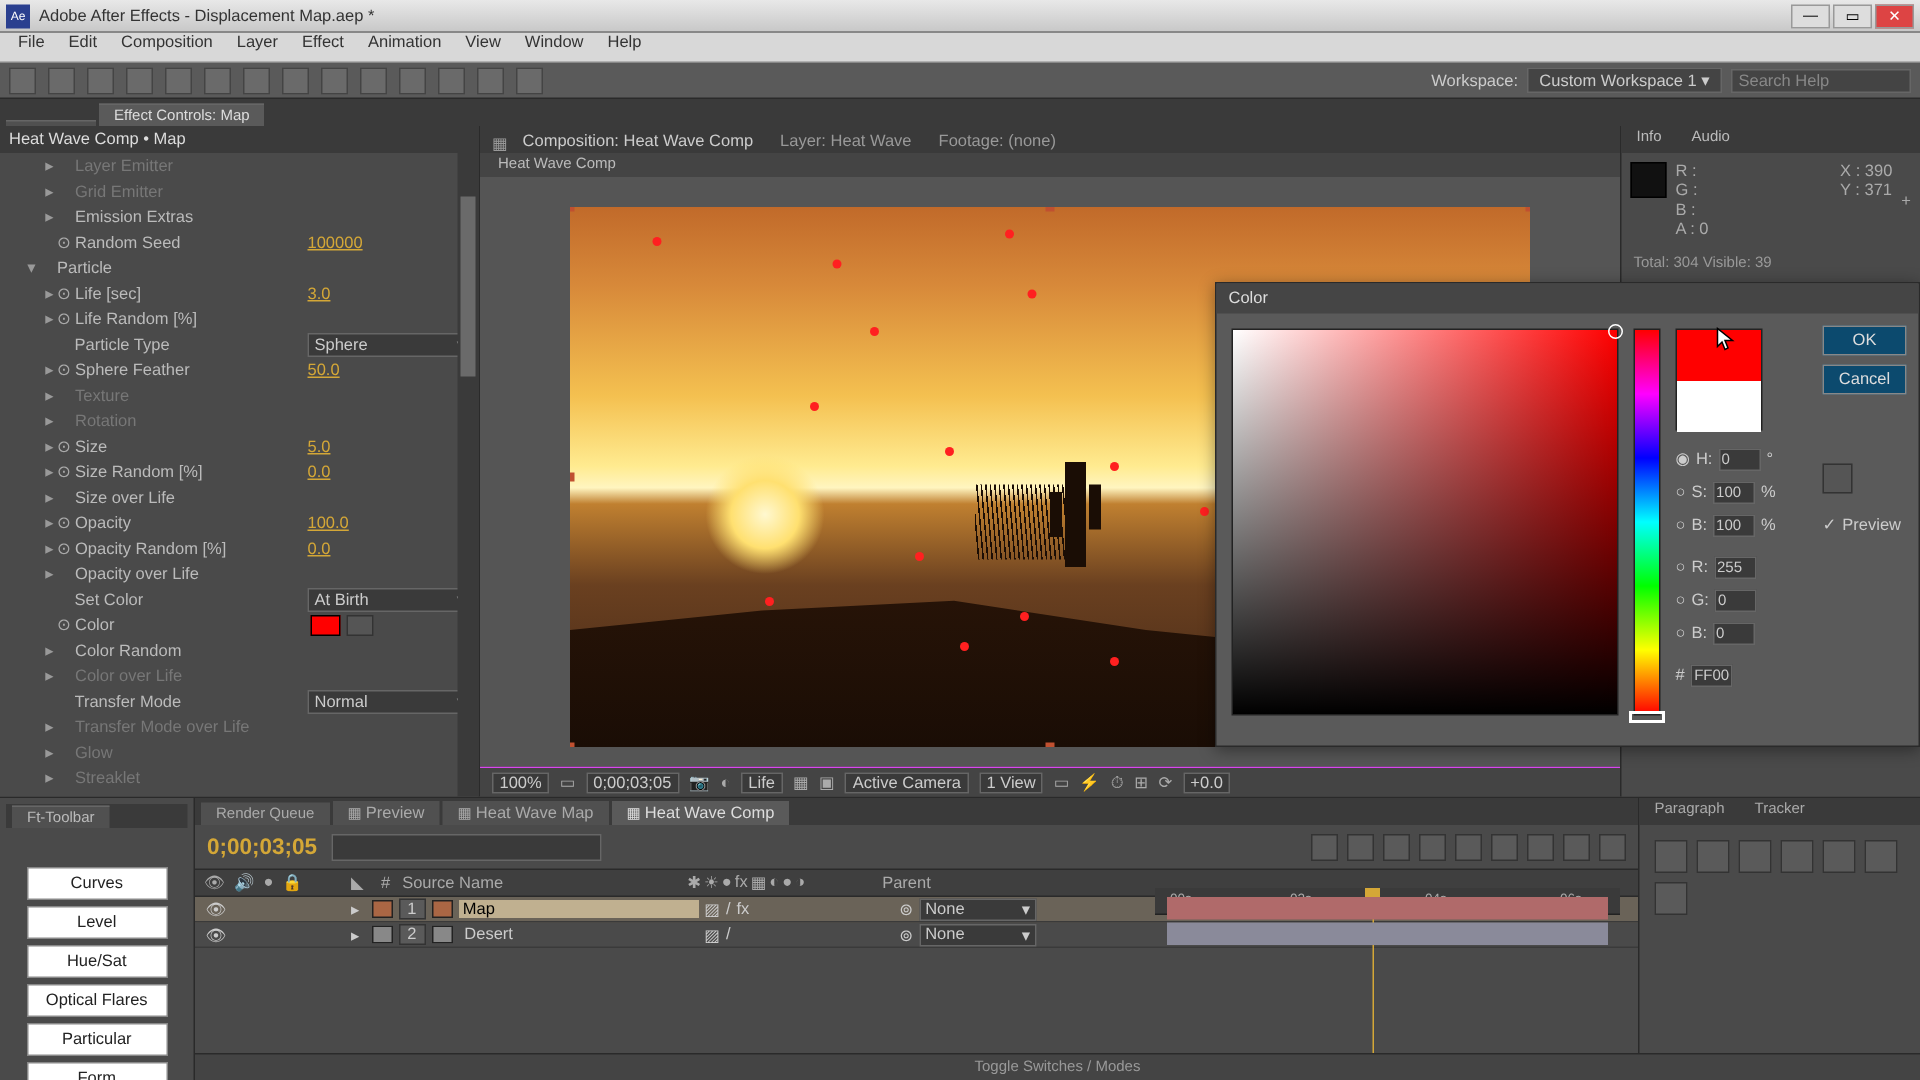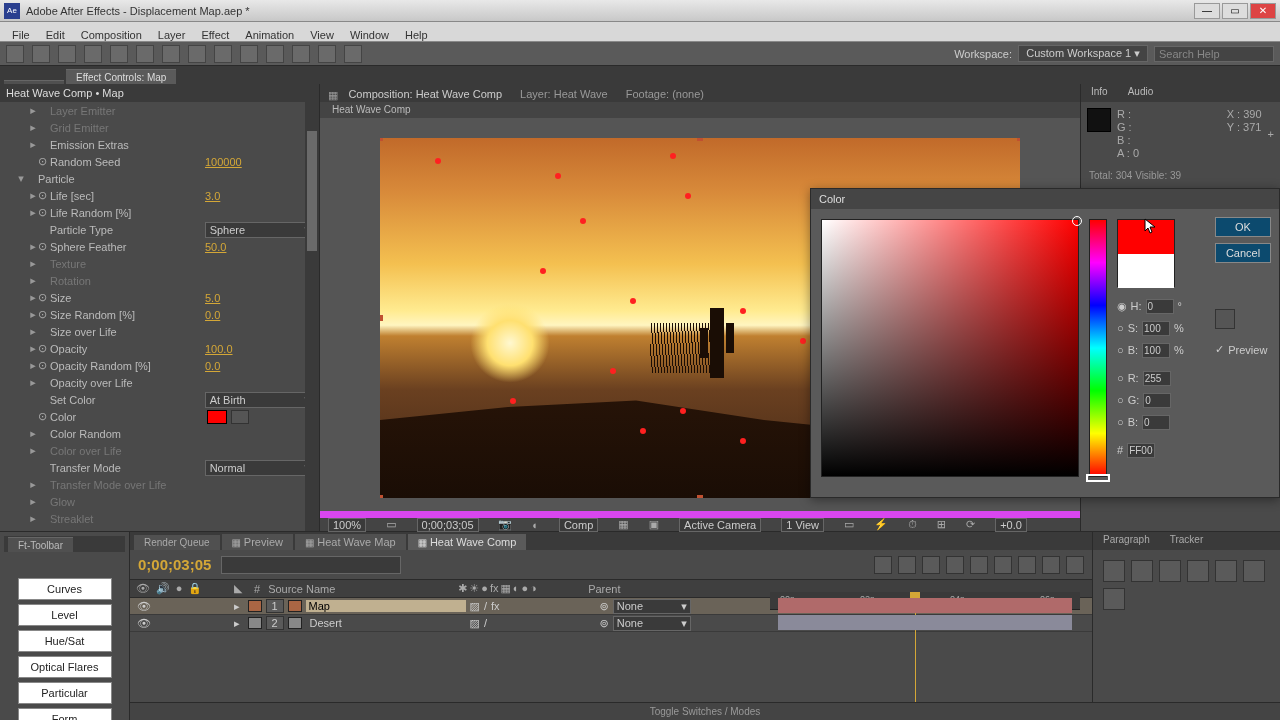--- a/index.html
+++ b/index.html
@@ -7,21 +7,21 @@
 
 
 .titlebar { height:22px; background:linear-gradient(#e8e8e8,#c8c8c8); display:flex; align-items:center; padding:0 4px; border-bottom:1px solid #888; }
 .titlebar .icon { width:16px; height:16px; background:#2a3f8f; color:#fff; font-size:8px; display:flex; align-items:center; justify-content:center; margin-right:6px; }
 .titlebar .title { color:#333; flex:1; }
 .winbtns { display:flex; gap:2px; }
 .winbtn { width:26px; height:16px; background:#ddd; border:1px solid #999; display:flex; align-items:center; justify-content:center; font-size:10px; }
 .winbtn.close { background:#d44; color:#fff; }
 
 
-.menubar { height:20px; background:#d8d8d8; display:flex; align-items:flex-end; padding:0 4px; font-size:11px; color:#333; border-bottom:1px solid #888; }
+.menubar { height:20px; background:#d8d8d8; display:flex; align-items:flex-start; padding:0 4px; font-size:11px; color:#333; border-bottom:1px solid #888; }
 .menubar span { padding:0 8px; }
 
 
 .toolbar { height:24px; background:#5a5a5a; border-bottom:1px solid #2a2a2a; display:flex; align-items:center; padding:0 6px; gap:8px; }
 .tb-icon { width:18px; height:18px; background:#6a6a6a; border:1px solid #444; }
 .workspace { margin-left:auto; color:#ccc; font-size:10px; display:flex; align-items:center; gap:6px; }
 .ws-sel { background:#444; border:1px solid #666; color:#ccc; padding:1px 4px; width:130px;text-align:center; }
 .ws-search { background:#444; border:1px solid #666; color:#888; padding:1px 4px; width:120px; }
 
 
@@ -57,21 +57,21 @@
 .canvas { flex:1; position:relative; background:#555; display:flex; align-items:flex-start; justify-content:center; padding-top:20px; }
 .frame { width:640px; height:360px; position:relative; background:linear-gradient(180deg,#c16a2a 0%,#d88a3a 15%,#f4c050 35%,#ffeb90 48%,#fff5c0 52%,#c08030 55%,#6a4020 70%,#402515 100%); overflow:hidden; }
 .sun { position:absolute; left:90px; bottom:115px; width:80px; height:80px; background:radial-gradient(circle,#fff8d0 0%,#ffe070 40%,rgba(255,200,80,0) 70%); border-radius:50%; }
 .hill { position:absolute; bottom:0; left:0; right:0; height:130px; background:linear-gradient(180deg,#2a1508 0%,#1a0d05 100%); clip-path:polygon(0 40%,20% 30%,40% 25%,60% 40%,80% 50%,100% 55%,100% 100%,0 100%); }
 .cactus { position:absolute; bottom:120px; left:330px; width:14px; height:70px; background:#1a0d05; }
 .cactus::before,.cactus::after { content:''; position:absolute; width:8px; height:30px; background:#1a0d05; }
 .cactus::before { left:-10px; top:20px; } .cactus::after { right:-10px; top:15px; }
 .grass { position:absolute; bottom:125px; left:270px; width:60px; height:50px; background:repeating-linear-gradient(85deg,transparent 0 2px,#1a0d05 2px 3px); }
 .dot { position:absolute; width:6px; height:6px; background:#ff2020; border-radius:50%; }
 .handle { position:absolute; width:6px; height:6px; background:#c05030; }
-.vfoot { height:20px; background:#444; display:flex; align-items:center; gap:20px; padding:0 8px; color:#aaa; font-size:10px; border-top:7px solid #d946ef; }
+.vfoot { height:20px; background:#444; display:flex; align-items:center; gap:7px; padding:0 8px; color:#aaa; font-size:10px; border-top:1px solid #d946ef; }
 .vf-sel { background:#3a3a3a; border:1px solid #666; padding:0 4px; color:#ccc; }
 
 
 .rpanel { width:200px; background:#4a4a4a; border-left:1px solid #2a2a2a; }
 .rtabs { height:18px; display:flex; background:#3a3a3a; }
 .rtab { padding:2px 10px; color:#bbb; font-size:10px; }
 .rinfo { padding:6px; color:#aaa; font-size:10px; display:flex; gap:6px; }
 .rswatch { width:24px; height:24px; background:#111; border:1px solid #000; }
 .rlines { line-height:13px; }
 .rtotal { padding:4px 8px; color:#999; font-size:10px; }
@@ -389,21 +389,21 @@
         <div class="handle" style="left:-3px;bottom:-3px"></div>
         <div class="handle" style="left:317px;bottom:-3px"></div>
       </div>
     </div>
     <div class="vfoot">
       <span class="vf-sel">100%</span>
       <span>▭</span>
       <span class="vf-sel">0;00;03;05</span>
       <span>📷</span>
       <span>◐</span>
-      <span class="vf-sel">Comp</span>
+      <span class="vf-sel">Life</span>
       <span>▦</span>
       <span>▣</span>
       <span class="vf-sel">Active Camera</span>
       <span class="vf-sel">1 View</span>
       <span>▭</span>
       <span>⚡</span>
       <span>⏱</span>
       <span>⊞</span>
       <span>⟳</span>
       <span class="vf-sel">+0.0</span>

